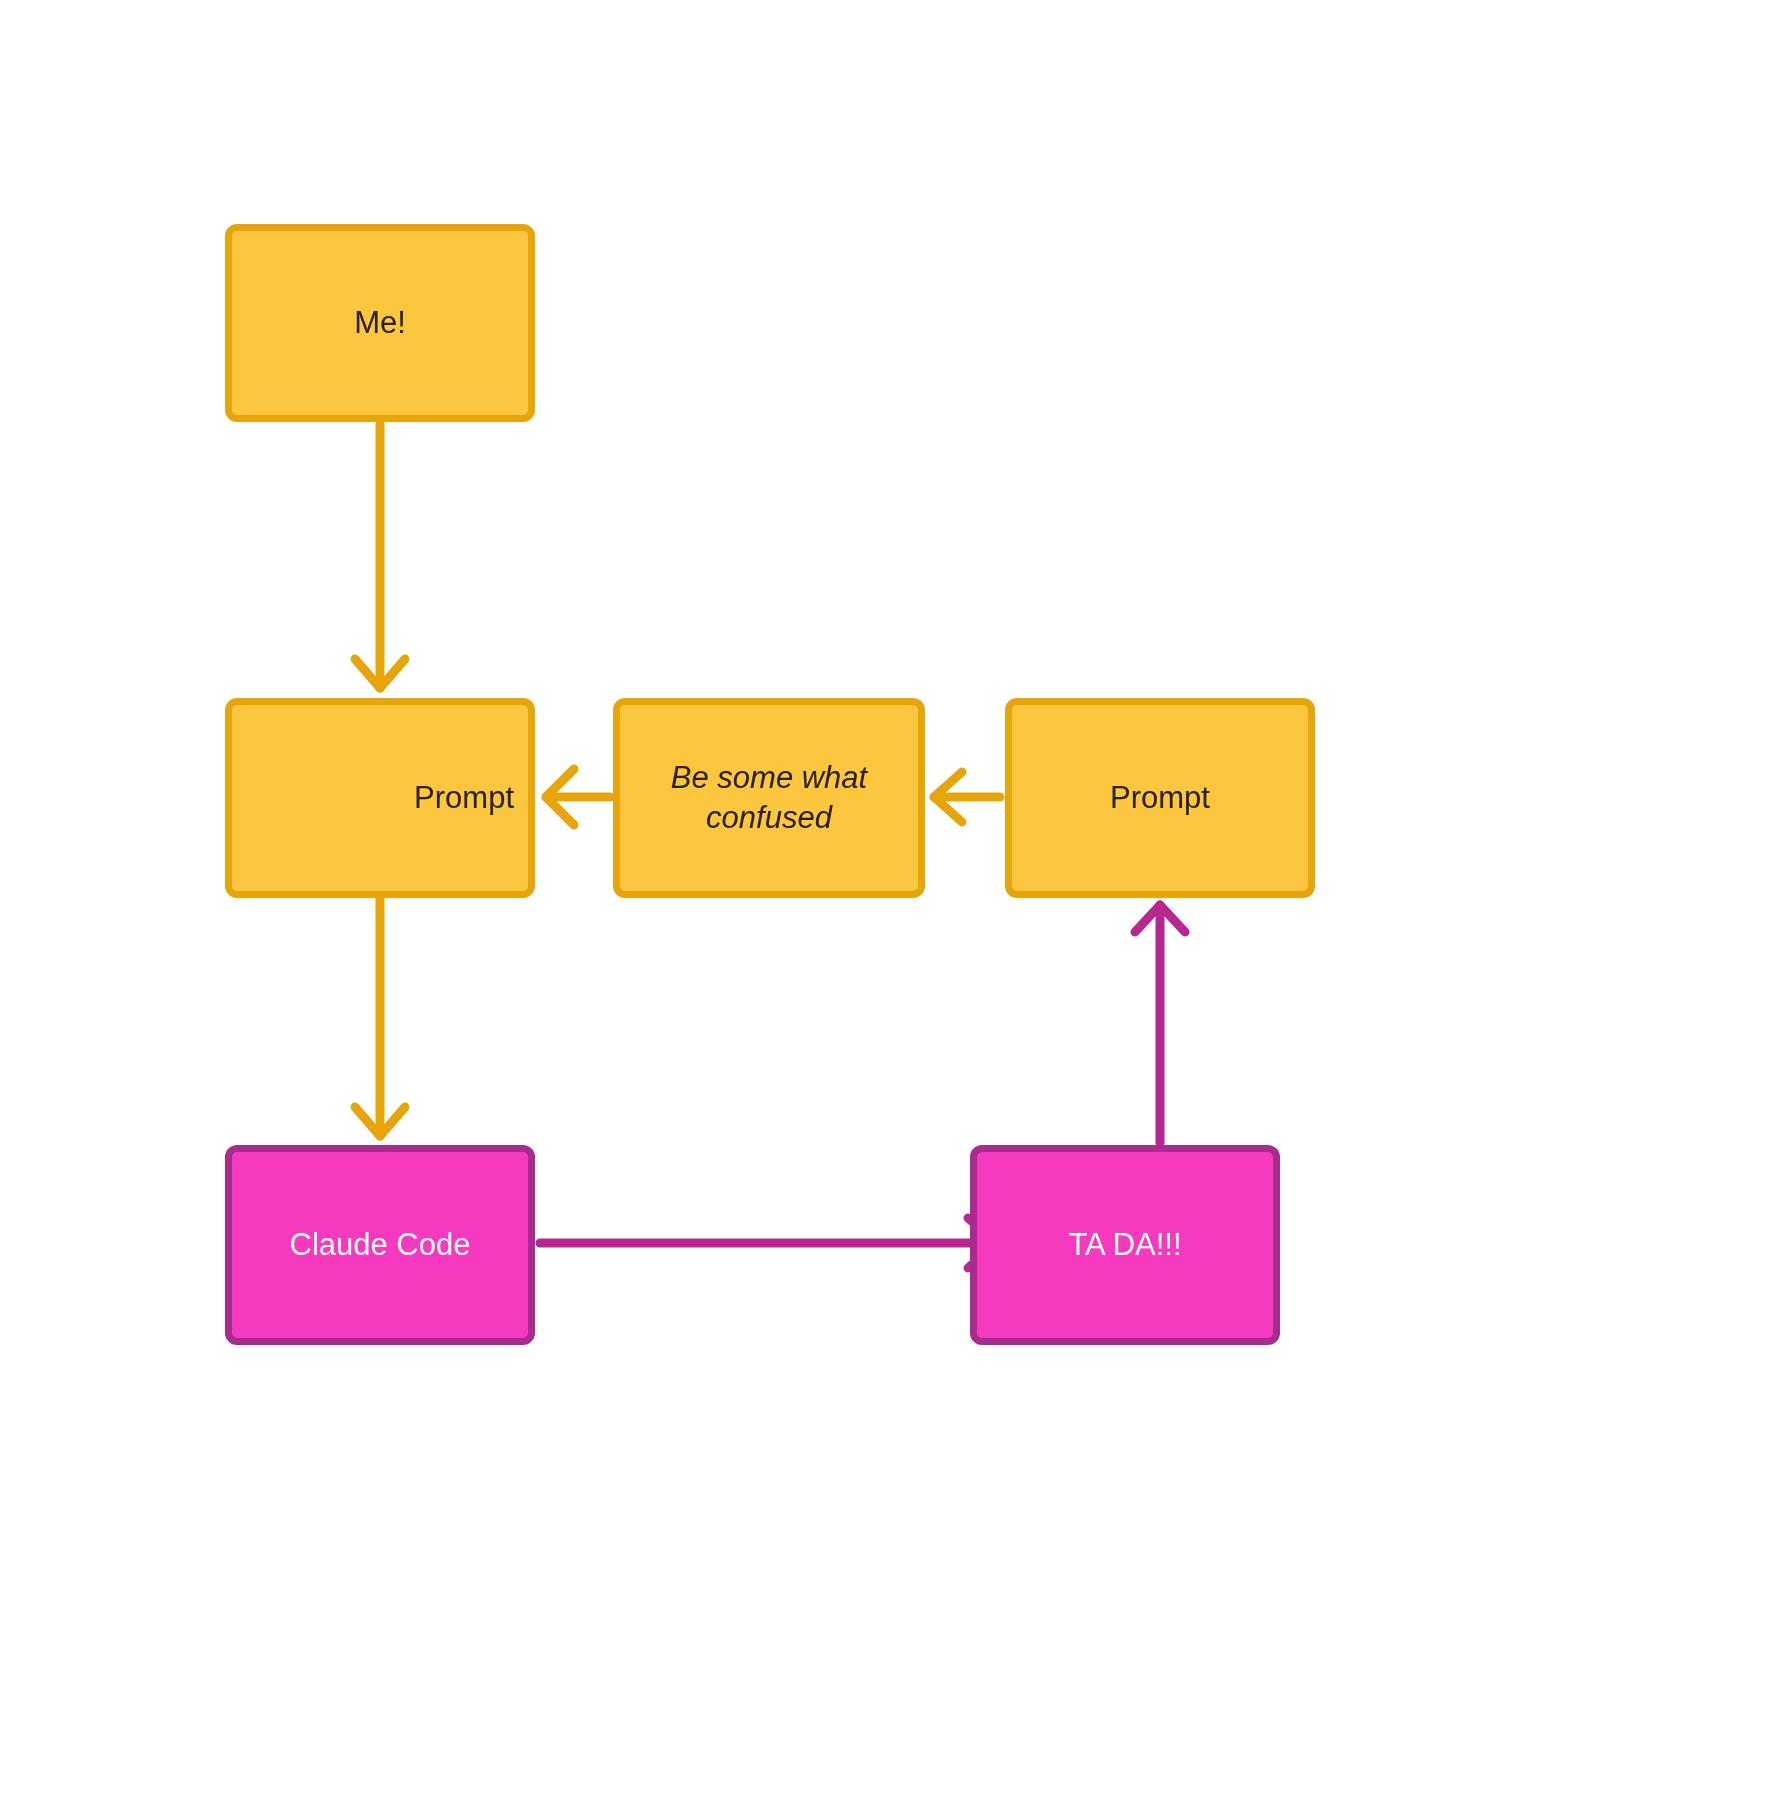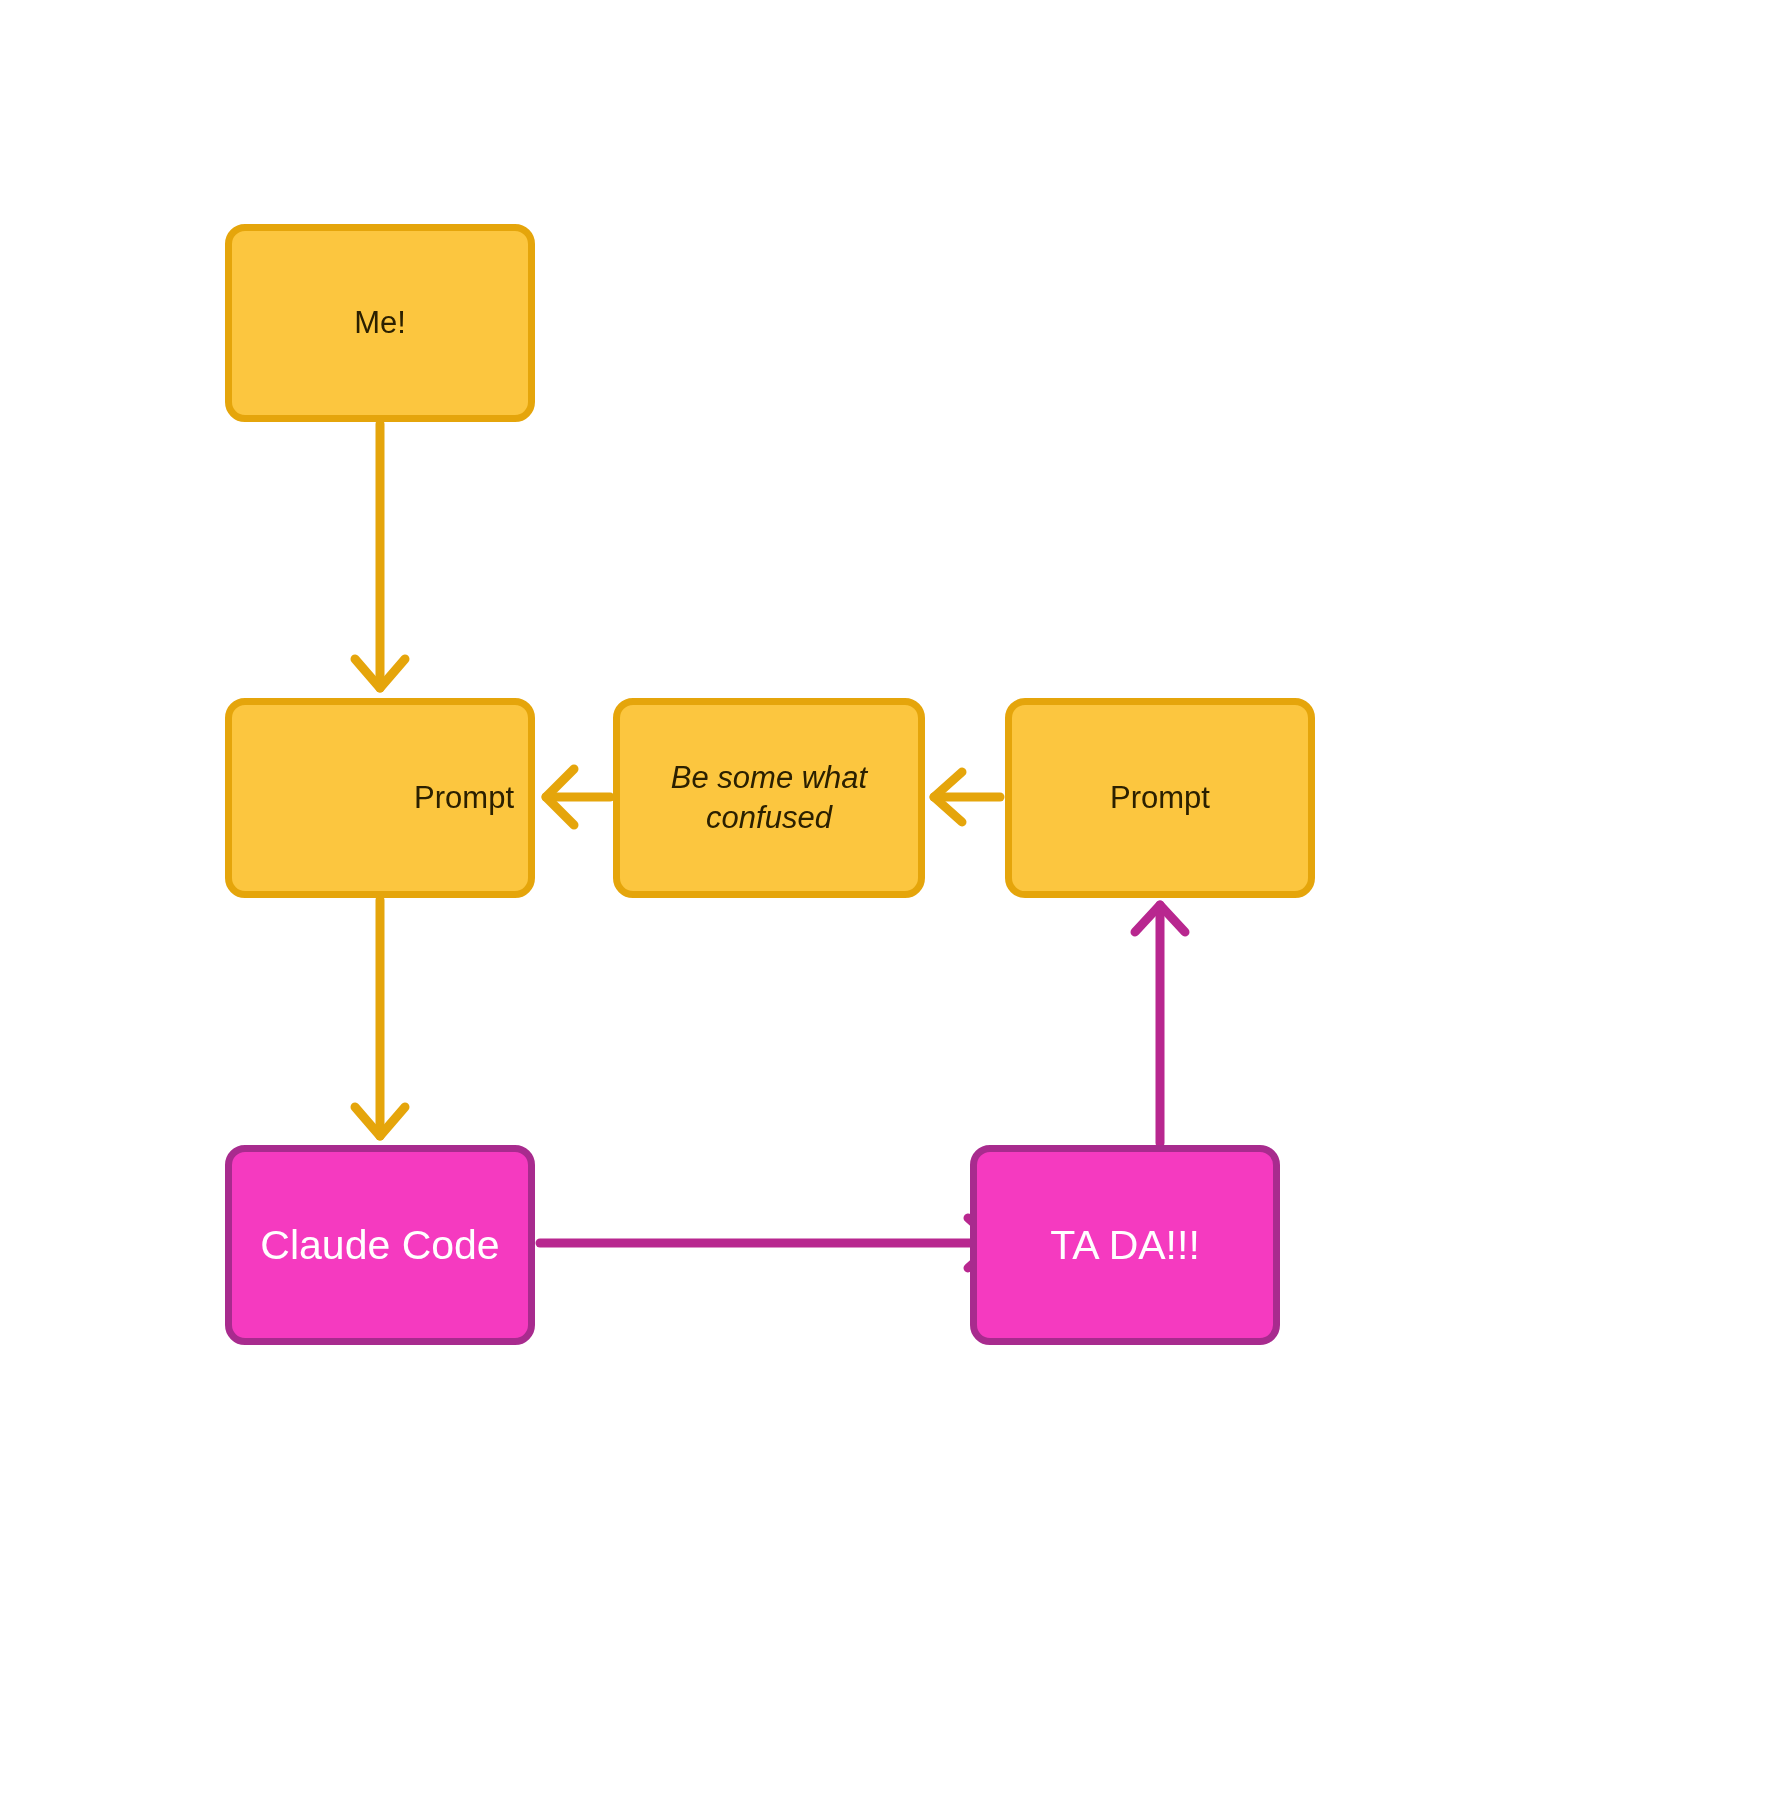--- a/index.html
+++ b/index.html
@@ -25,38 +25,38 @@
     width: 1768px;
     height: 1800px;
   }
   .node {
     position: absolute;
     box-sizing: border-box;
     display: flex;
     align-items: center;
     justify-content: center;
     text-align: center;
-    border-radius: 20px;
+    border-radius: 12px;
     border-style: solid;
     border-width: 7px;
     line-height: 1.28;
     white-space: pre-line;
     z-index: 2;
   }
   .node-amber {
     background: #fcc63f;
     border-color: #e5a50b;
     color: #2b2000;
     font-size: 31px;
   }
   .node-pink {
     background: #f53ac0;
     border-color: #a82b8e;
     color: #ffffff;
-    font-size: 41px;
+    font-size: 31px;
   }
   .node-label {
     display: block;
     padding: 0 14px;
   }
   
   #node-me        { left: 225px; top: 224px;  width: 310px; height: 198px; }
   #node-prompt    { left: 225px; top: 698px;  width: 310px; height: 200px; justify-content: flex-end; }
   #node-confused  { left: 613px; top: 698px;  width: 312px; height: 200px; font-style: italic; }
   #node-review    { left: 1005px; top: 698px; width: 310px; height: 200px; }

